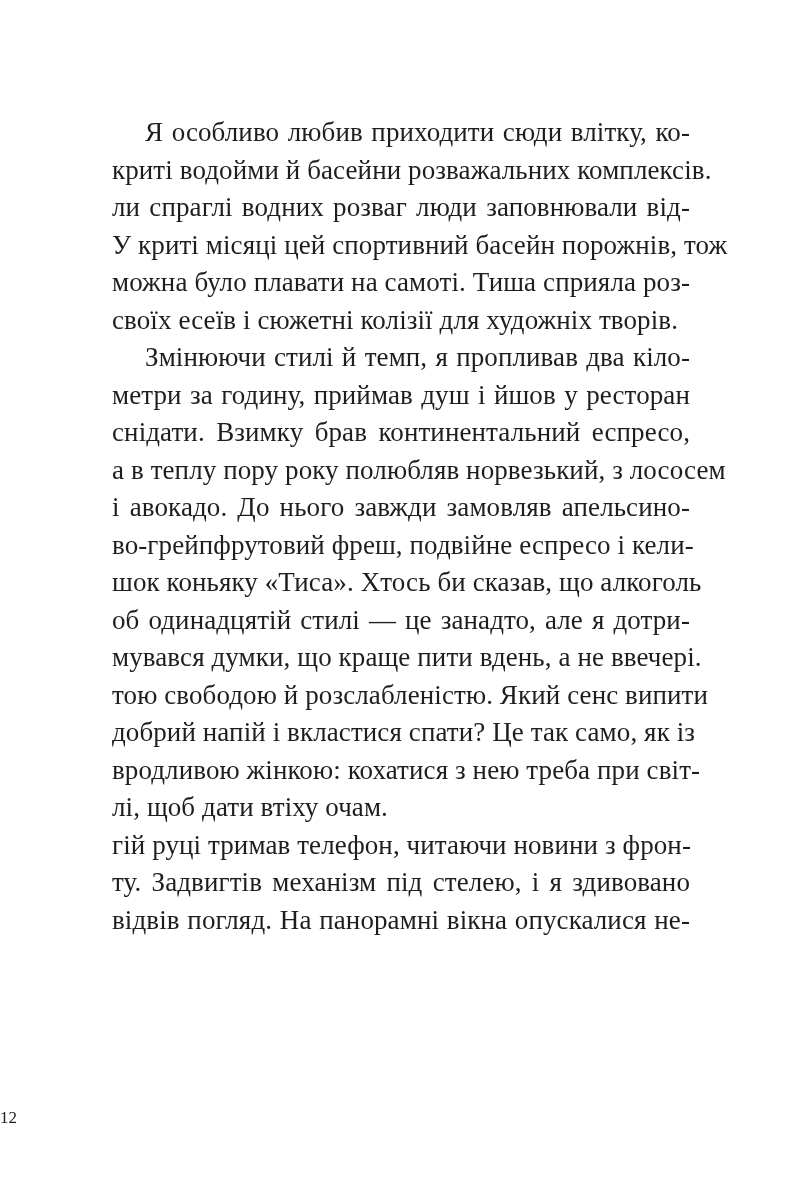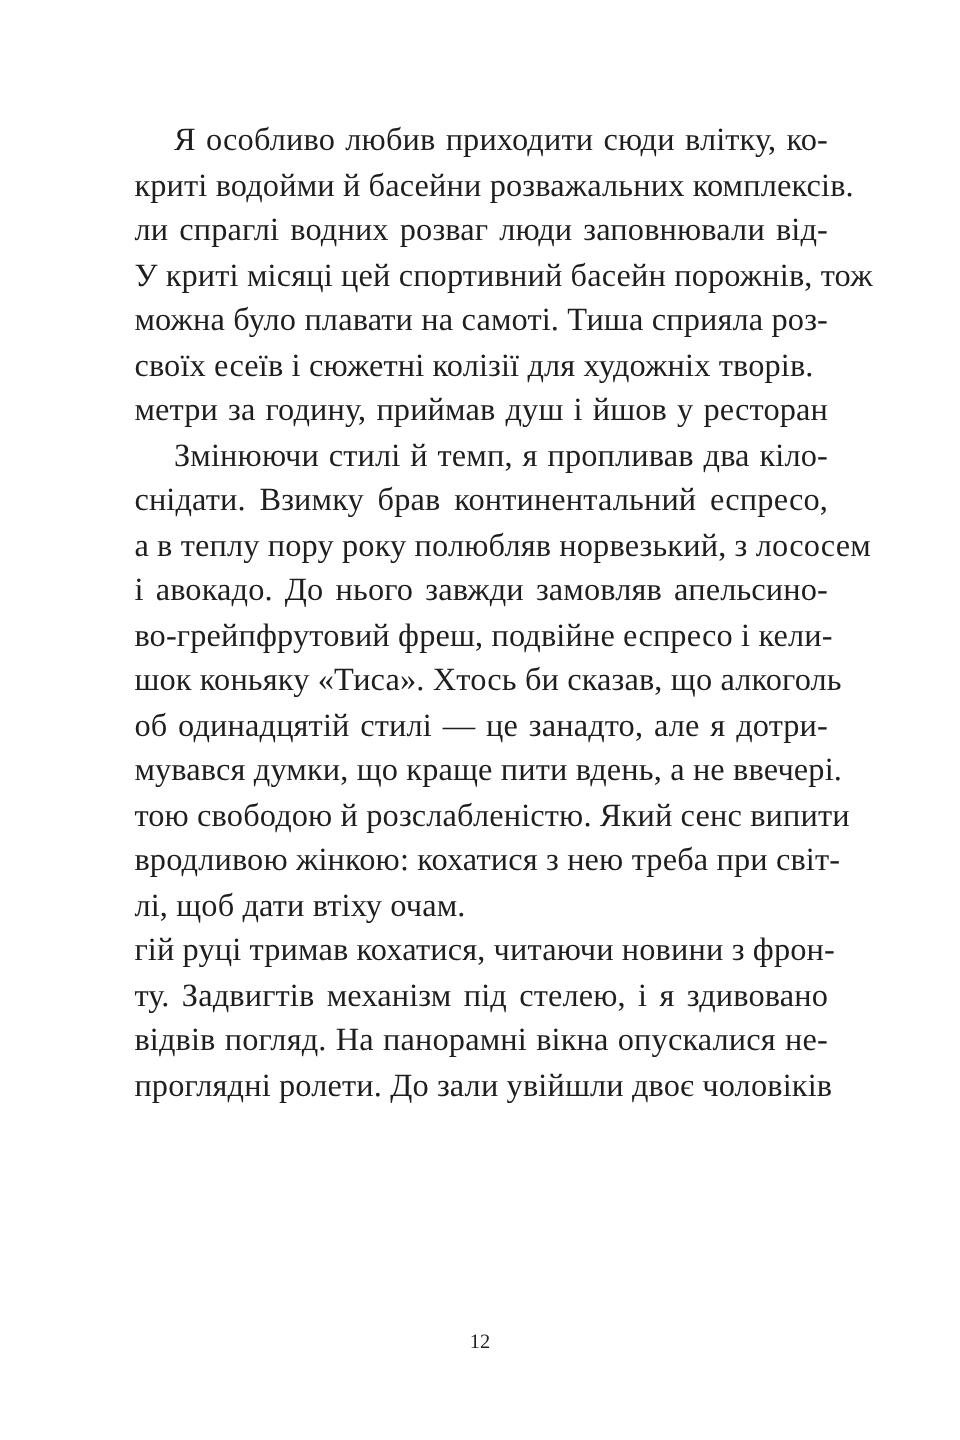--- a/index.html
+++ b/index.html
@@ -3,54 +3,54 @@
   <meta charset="utf-8">
   <style>
     html, body { margin: 0; padding: 0; }
     body {
       width: 800px; height: 1200px; background: #ffffff;
       position: relative; overflow: hidden;
       font-family: "Liberation Serif", "DejaVu Serif", serif;
       color: #1e1e1e;
     }
     .text-block {
-      position: absolute; left: 112px; top: 98px; width: 578px;
+      position: absolute; left: 112px; top: 114px; width: 578px;
     }
     .line {
       height: 37.5px; line-height: 37.5px; font-size: 27px;
       white-space: nowrap; text-align: justify; text-align-last: justify;
       letter-spacing: 0.1px;
     }
     .line.indent { padding-left: 33px; }
     .line.last { text-align-last: left; }
     .page-number {
       position: absolute; left: 0; width: 800px; top: 1108px;
-      text-align: center; font-size: 17px; color: #222;
+      text-align: left; font-size: 17px; color: #222;
     }
   </style>
 </head>
 <body>
 
 <div class="text-block" id="text-block">
     <div class="line indent">Я особливо любив приходити сюди влітку, ко-</div>
     <div class="line">криті водойми й басейни розважальних комплексів.</div>
     <div class="line">ли спраглі водних розваг люди заповнювали від-</div>
     <div class="line">У криті місяці цей спортивний басейн порожнів, тож</div>
     <div class="line">можна було плавати на самоті. Тиша сприяла роз-</div>
     <div class="line last">своїх есеїв і сюжетні колізії для художніх творів.</div>
+    <div class="line indent">Змінюючи стилі й темп, я пропливав два кіло-</div>
     <div class="line">метри за годину, приймав душ і йшов у ресторан</div>
-    <div class="line indent">Змінюючи стилі й темп, я пропливав два кіло-</div>
     <div class="line">снідати. Взимку брав континентальний еспресо,</div>
     <div class="line">а в теплу пору року полюбляв норвезький, з лососем</div>
     <div class="line">і авокадо. До нього завжди замовляв апельсино-</div>
     <div class="line">во-грейпфрутовий фреш, подвійне еспресо і кели-</div>
     <div class="line">шок коньяку «Тиса». Хтось би сказав, що алкоголь</div>
     <div class="line">об одинадцятій стилі — це занадто, але я дотри-</div>
     <div class="line">мувався думки, що краще пити вдень, а не ввечері.</div>
     <div class="line">тою свободою й розслабленістю. Який сенс випити</div>
+    <div class="line">добрий напій і вкластися спати? Це так само, як із</div>
     <div class="line">вродливою жінкою: кохатися з нею треба при світ-</div>
     <div class="line last">лі, щоб дати втіху очам.</div>
-    <div class="line">гій руці тримав кохатися, читаючи новини з фрон-</div>
+    <div class="line">гій руці тримав телефон, читаючи новини з фрон-</div>
     <div class="line">ту. Задвигтів механізм під стелею, і я здивовано</div>
     <div class="line">відвів погляд. На панорамні вікна опускалися не-</div>
-    <div class="line">проглядні ролети. До зали увійшли двоє чоловіків</div>
   </div>
 <div class="page-number">12</div>
 
 </body></html>

